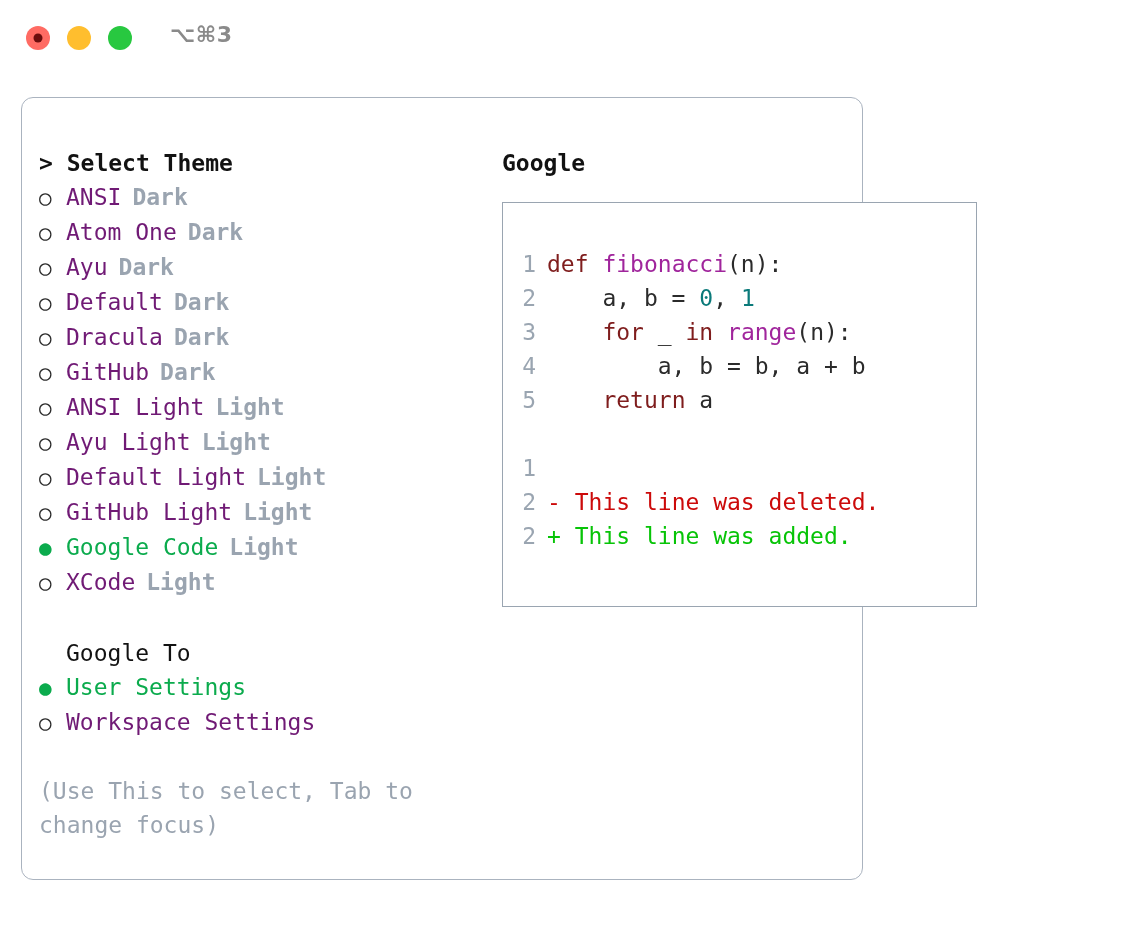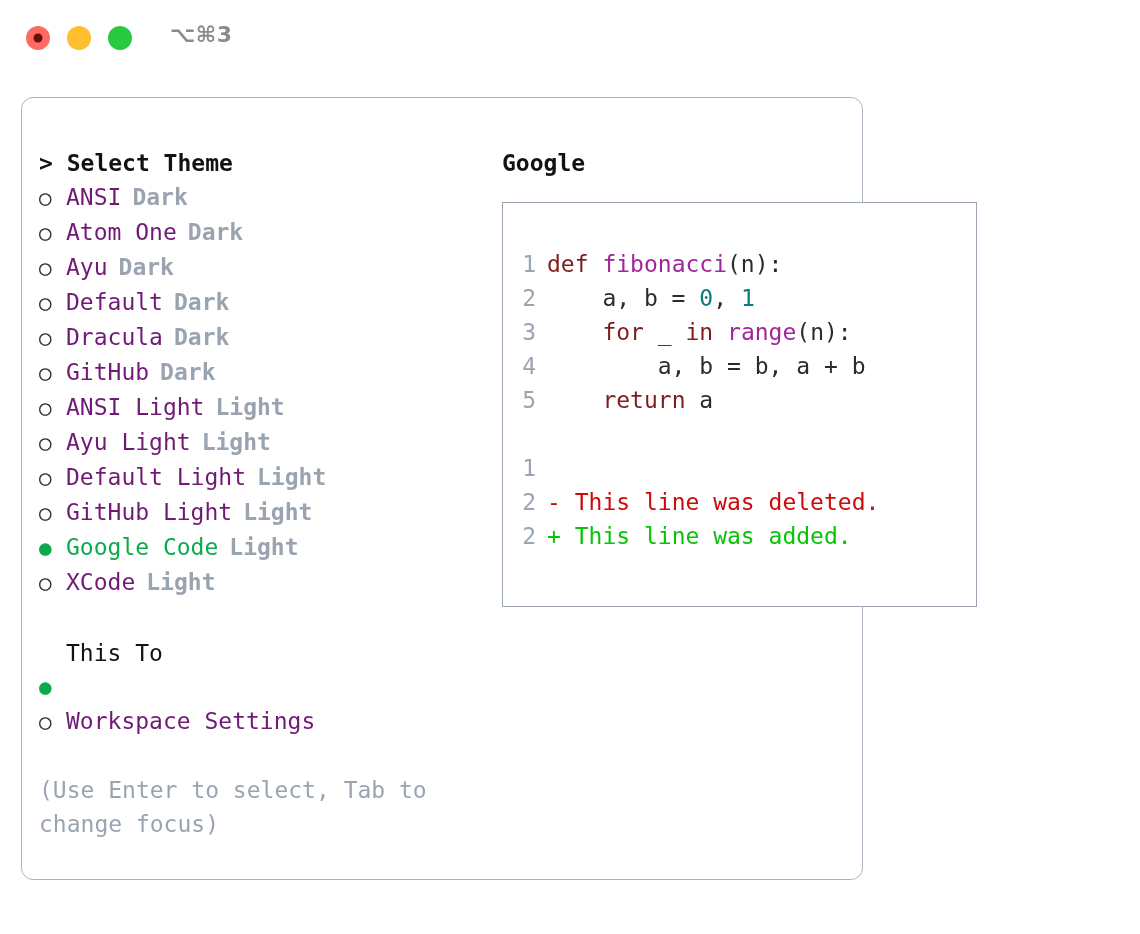--- a/index.html
+++ b/index.html
@@ -229,28 +229,28 @@
             <div class="opt-row"><span class="marker">○</span><span class="opt-label">ANSI Light</span><span class="opt-tag">Light</span></div>
             <div class="opt-row"><span class="marker">○</span><span class="opt-label">Ayu Light</span><span class="opt-tag">Light</span></div>
             <div class="opt-row"><span class="marker">○</span><span class="opt-label">Default Light</span><span class="opt-tag">Light</span></div>
             <div class="opt-row"><span class="marker">○</span><span class="opt-label">GitHub Light</span><span class="opt-tag">Light</span></div>
             <div class="opt-row selected"><span class="marker sel">●</span><span class="opt-label">Google Code</span><span class="opt-tag">Light</span></div>
             <div class="opt-row"><span class="marker">○</span><span class="opt-label">XCode</span><span class="opt-tag">Light</span></div>
           </div>
 
         <div class="section-gap"></div>
 
-        <div class="sub-header">This To</div>
+        <div class="sub-header">Google To</div>
 
         <div id="apply-list">
-            <div class="opt-row selected"><span class="marker sel">●</span></div>
+            <div class="opt-row selected"><span class="marker sel">●</span><span class="opt-label">User Settings</span></div>
             <div class="opt-row"><span class="marker">○</span><span class="opt-label">Workspace Settings</span></div>
           </div>
 
-        <div class="hint">(Use Enter to select, Tab to change focus)</div>
+        <div class="hint">(Use This to select, Tab to change focus)</div>
       </div>
 
       <div class="right-col">
         <div class="preview-title">Google</div>
 
         <div class="preview-box">
           <div id="code-block">
               <div class="code-line"><span class="ln">1</span><span class="code-txt"><span class="tok-kw">def </span><span class="tok-fn">fibonacci</span><span class="tok-plain">(n):</span></span></div>
               <div class="code-line"><span class="ln">2</span><span class="code-txt"><span class="tok-plain">    a, b = </span><span class="tok-num">0</span><span class="tok-plain">, </span><span class="tok-num">1</span></span></div>
               <div class="code-line"><span class="ln">3</span><span class="code-txt"><span class="tok-plain">    </span><span class="tok-kw">for</span><span class="tok-plain"> _ </span><span class="tok-kw">in</span><span class="tok-plain"> </span><span class="tok-fn">range</span><span class="tok-plain">(n):</span></span></div>

